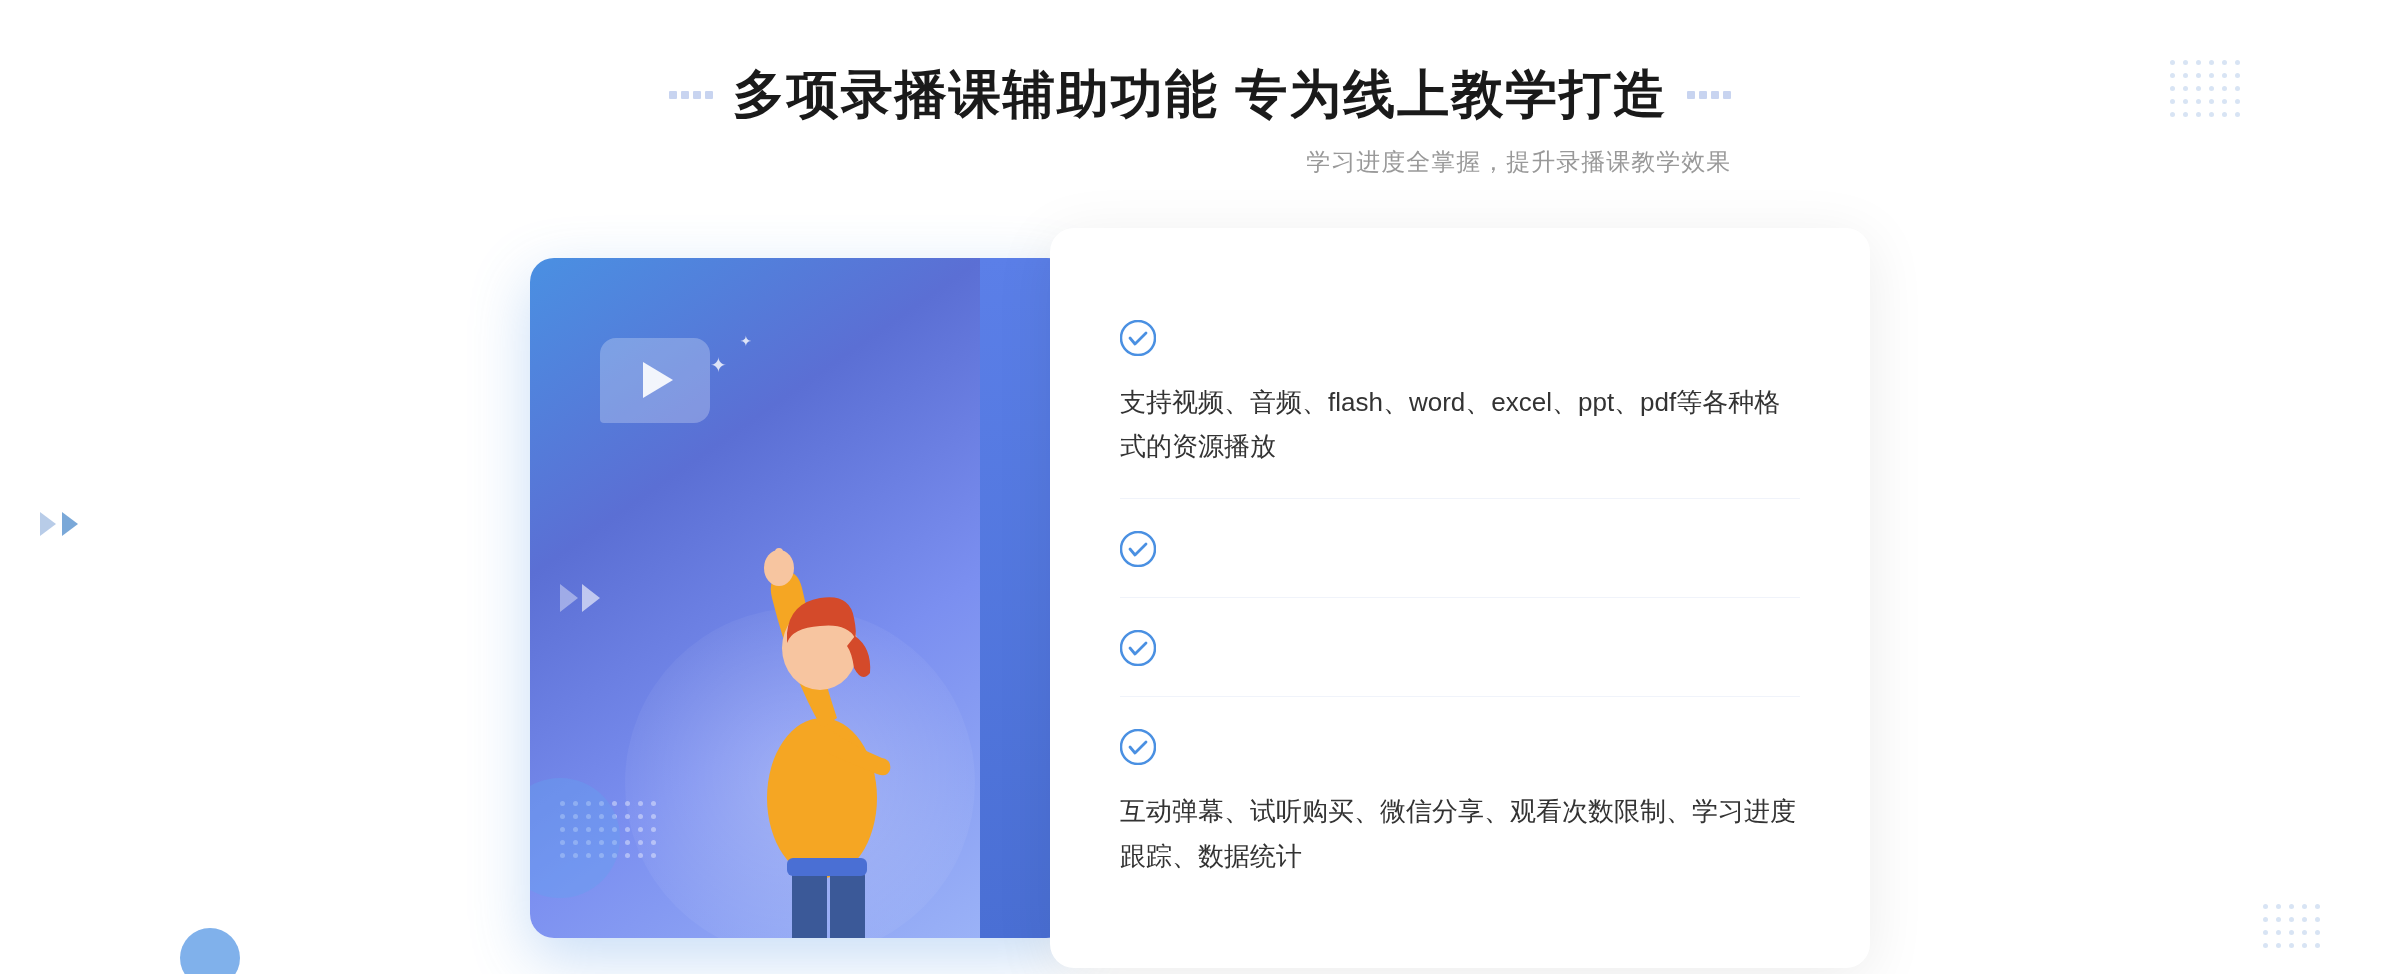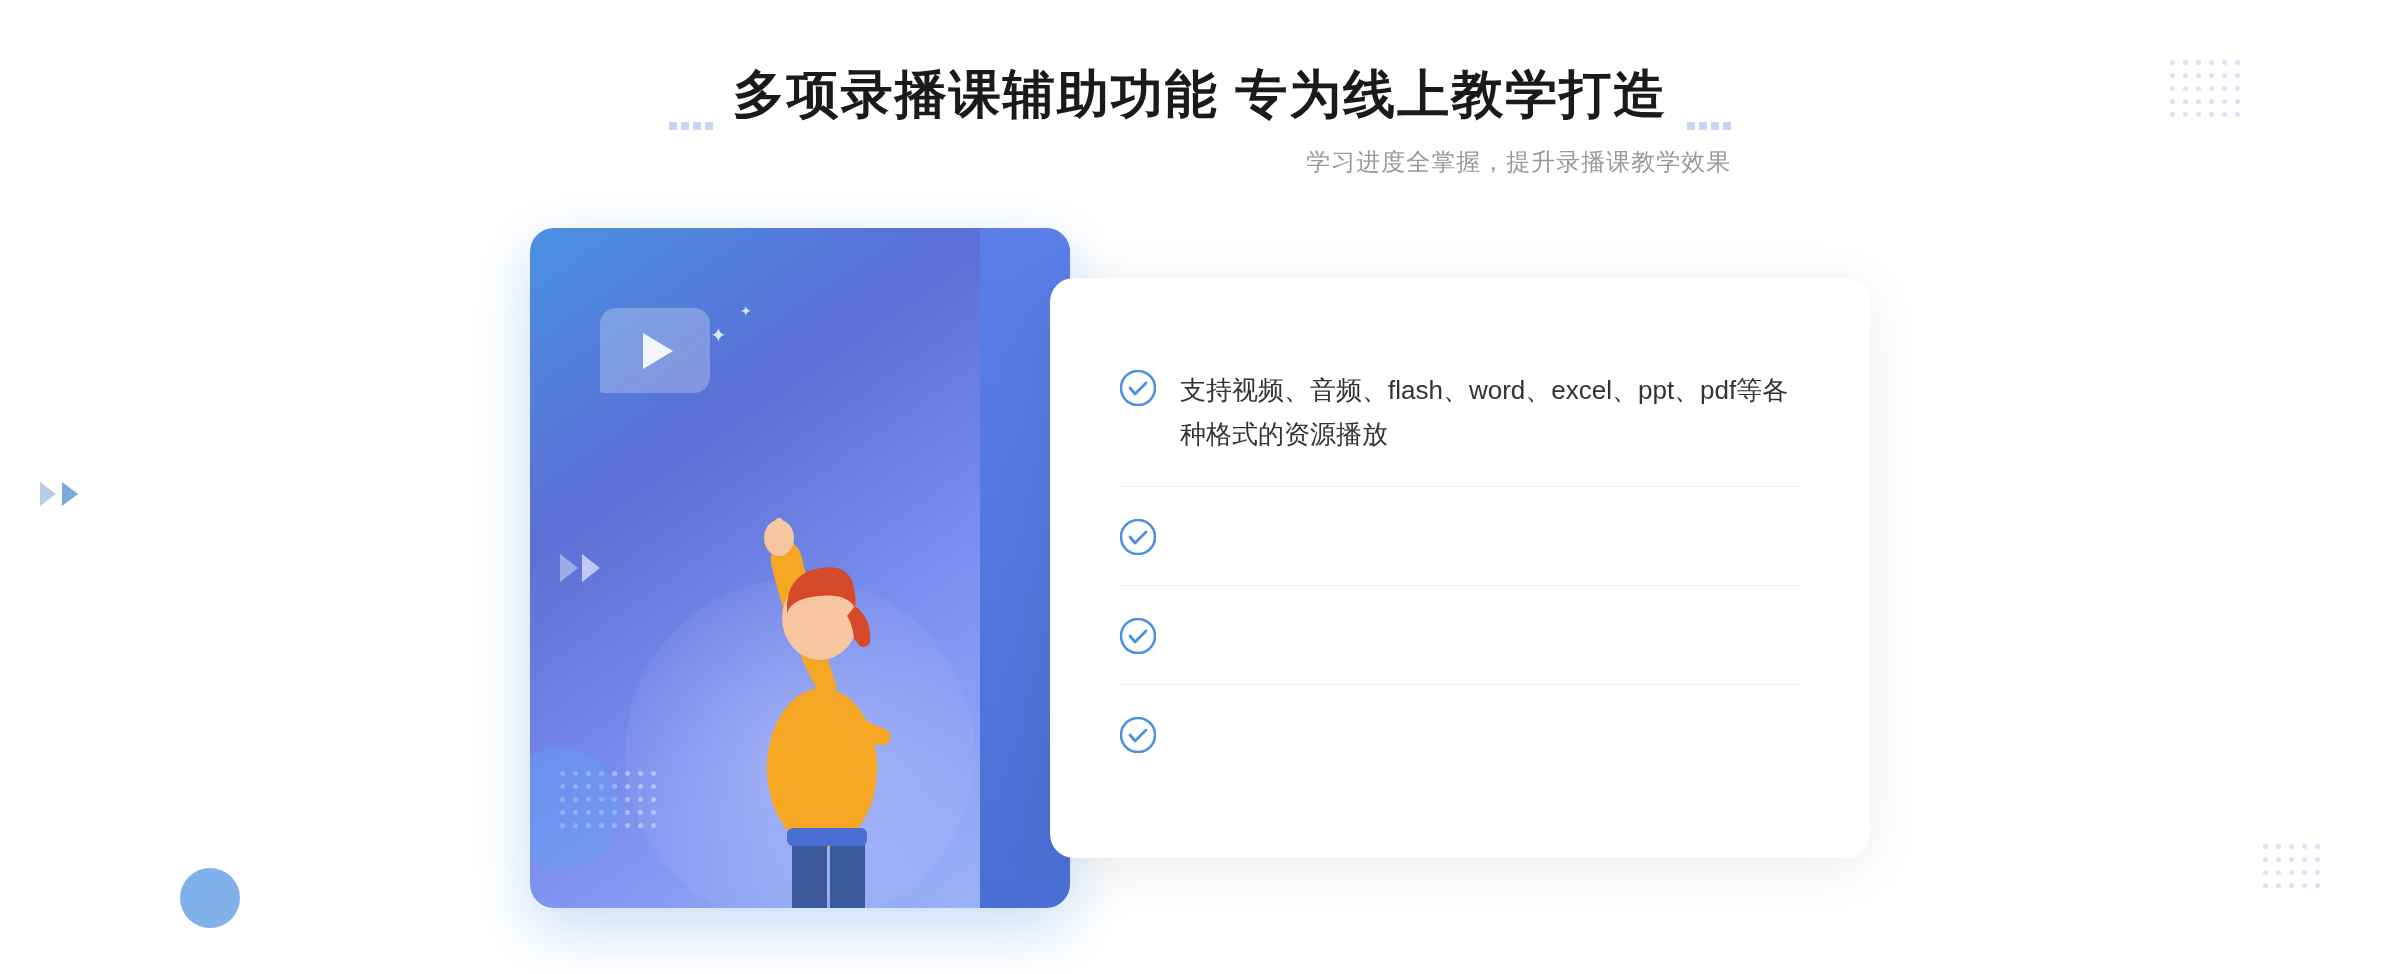--- a/index.html
+++ b/index.html
@@ -26,21 +26,21 @@
     
     .header-section {
       text-align: center;
       margin-bottom: 50px;
       position: relative;
       z-index: 2;
     }
 
     .header-title-row {
       display: flex;
-      align-items: flex-end;
+      align-items: center;
       justify-content: center;
       gap: 20px;
       margin-bottom: 16px;
     }
 
     .title-decorators {
       display: flex;
       gap: 4px;
       align-items: center;
     }
@@ -177,20 +177,21 @@
       position: relative;
       z-index: 1;
     }
 
     .feature-item {
       display: flex;
       align-items: flex-start;
       gap: 24px;
       padding: 30px 0;
       border-bottom: 1px solid #f0f3fa;
+      flex-direction: column;
     }
 
     .feature-item:last-child {
       border-bottom: none;
     }
 
     .check-icon {
       width: 36px;
       height: 36px;
       flex-shrink: 0;
@@ -455,20 +456,21 @@
         </div>
       </div>
 
       <div class="feature-item">
         <div class="check-icon">
           <svg viewBox="0 0 36 36" fill="none">
             <circle cx="18" cy="18" r="17" stroke="#4a90e2" stroke-width="2.5"></circle>
             <polyline points="10,18 15,24 26,13" stroke="#4a90e2" stroke-width="2.8" stroke-linecap="round" stroke-linejoin="round"></polyline>
           </svg>
         </div>
+        <span class="feature-text">互动弹幕、试听购买、微信分享、观看次数限制、学习进度跟踪、数据统计</span>
       </div>
 
     </div>
   </div>
 
   <div style="position:absolute; bottom: 60px; left: 180px; width: 60px; height: 60px; border-radius: 50%; background: #4a90e2; opacity: 0.7; z-index: 1;"></div>
 
   <div class="bg-dots-br">
     <div class="dot-grid-sm" style="grid-template-columns: repeat(5,1fr);">
       <div class="dot-sm"></div>

